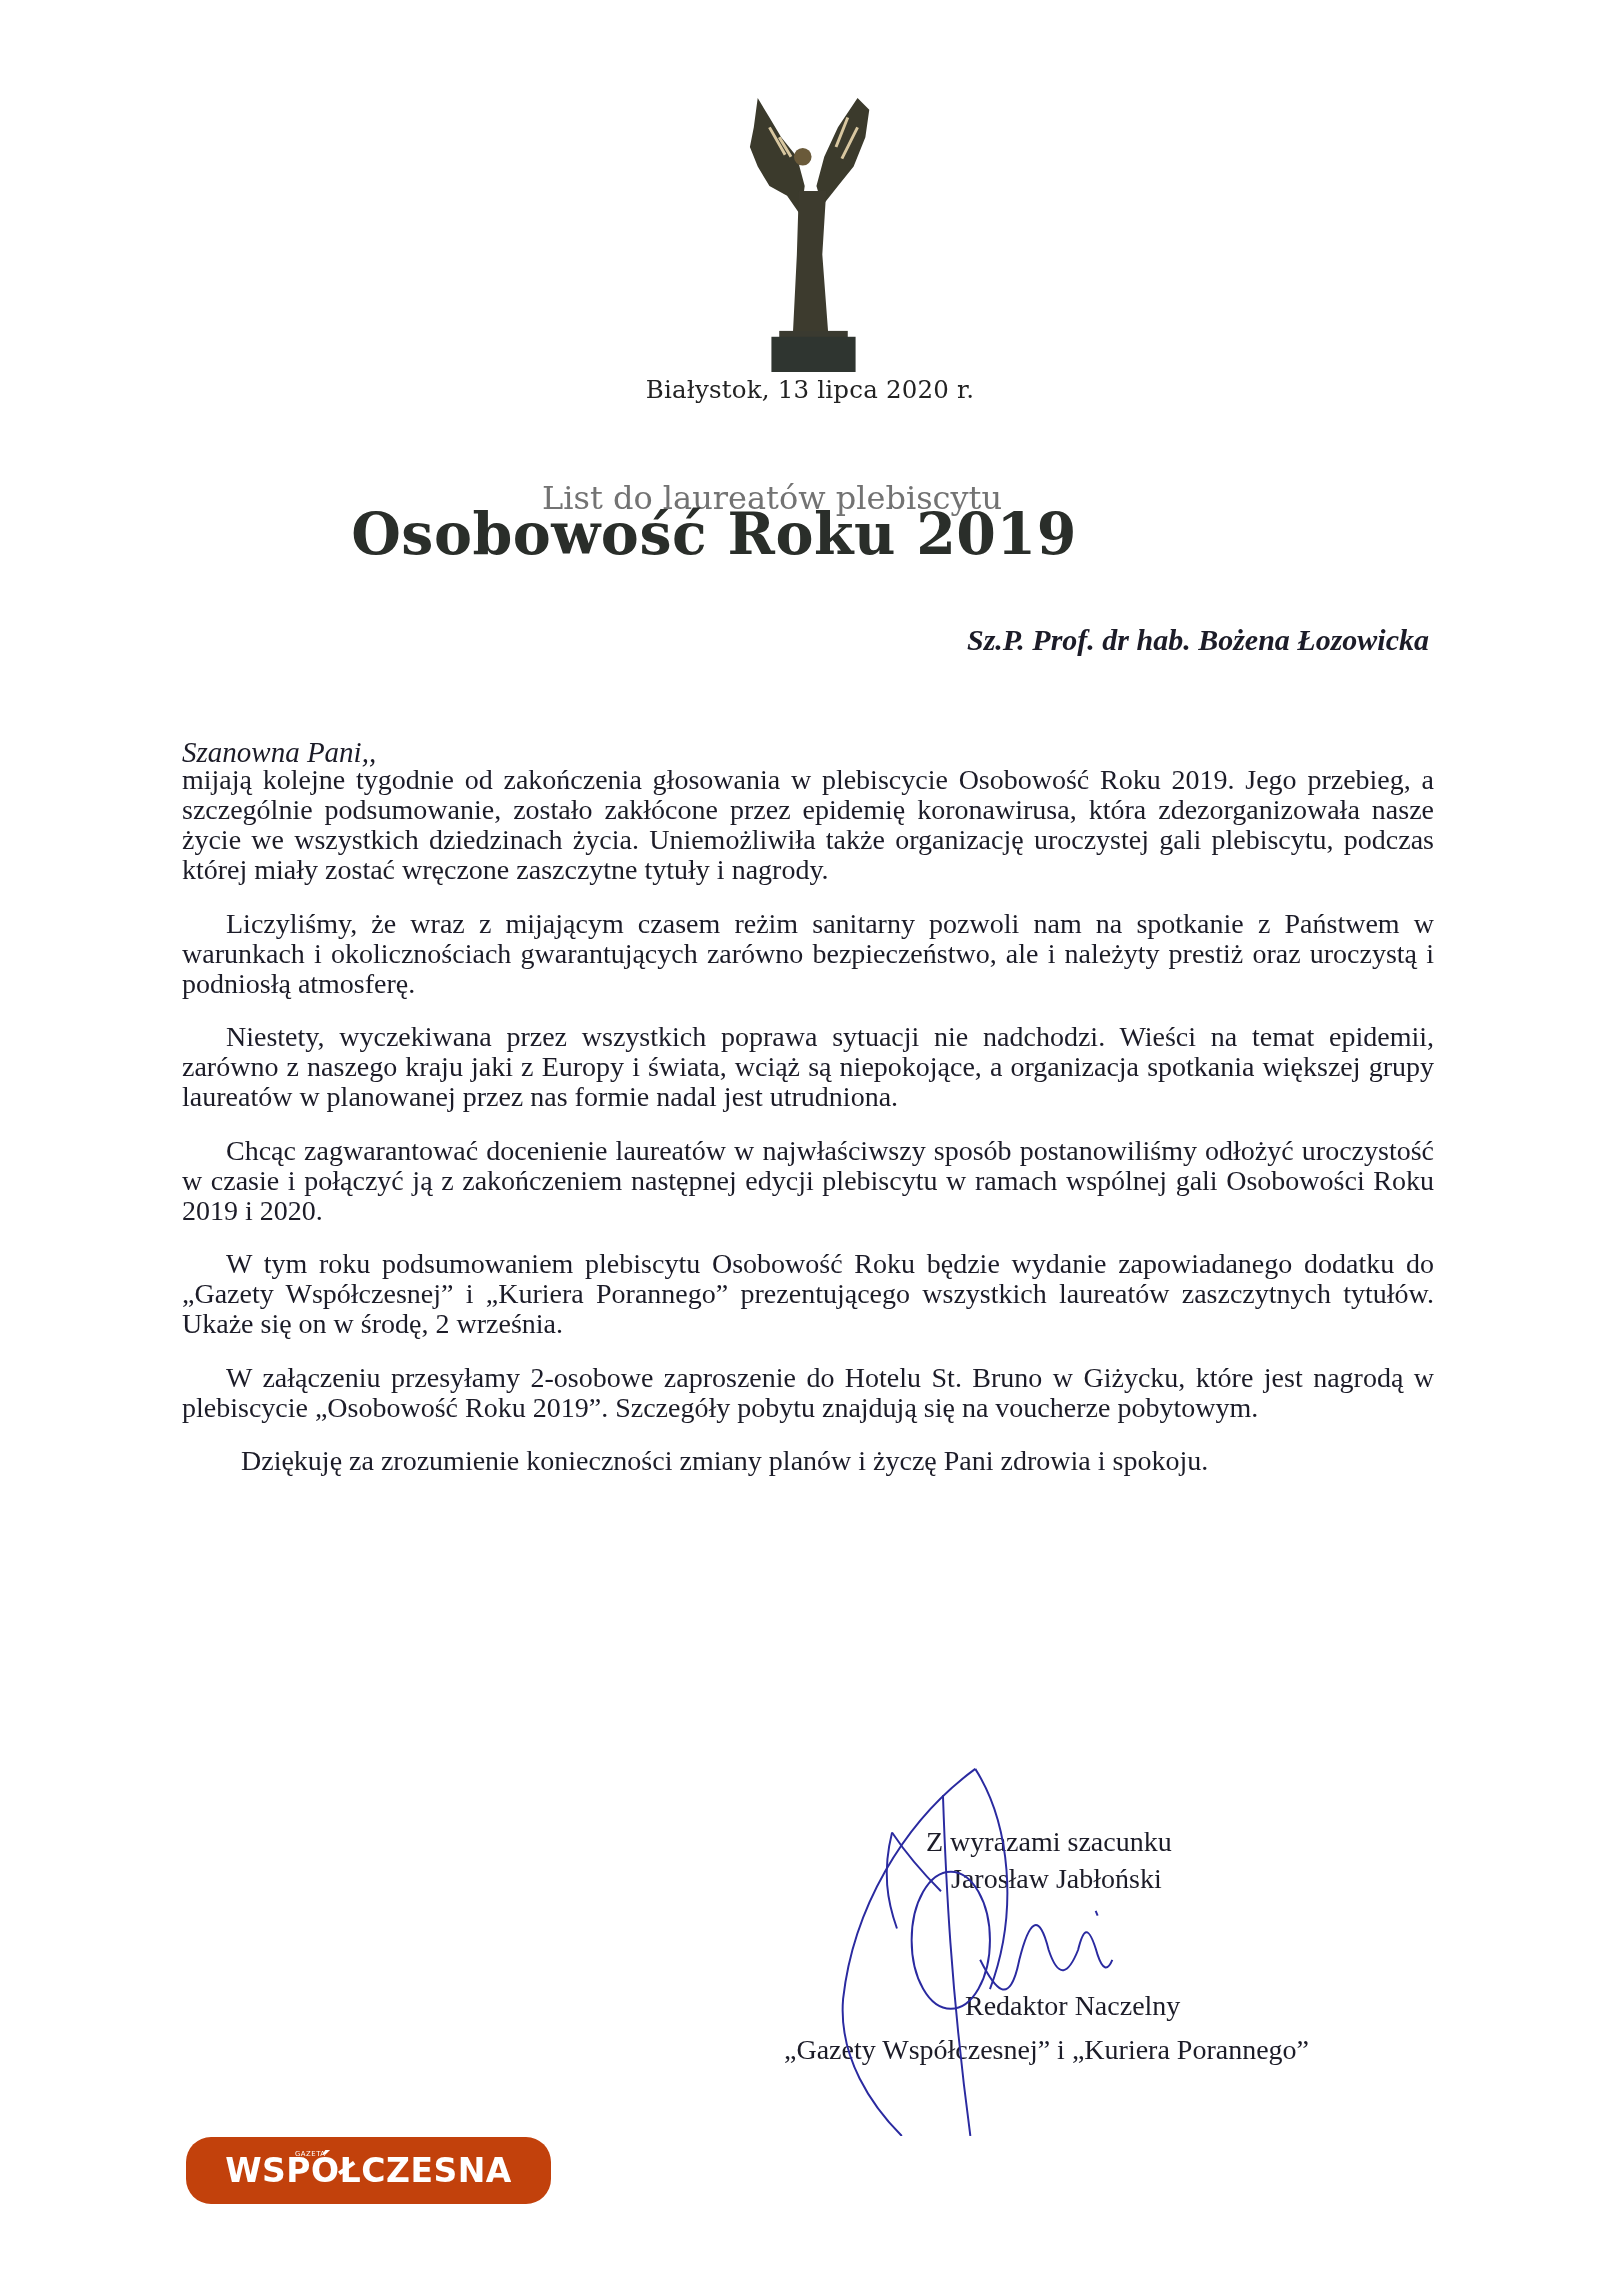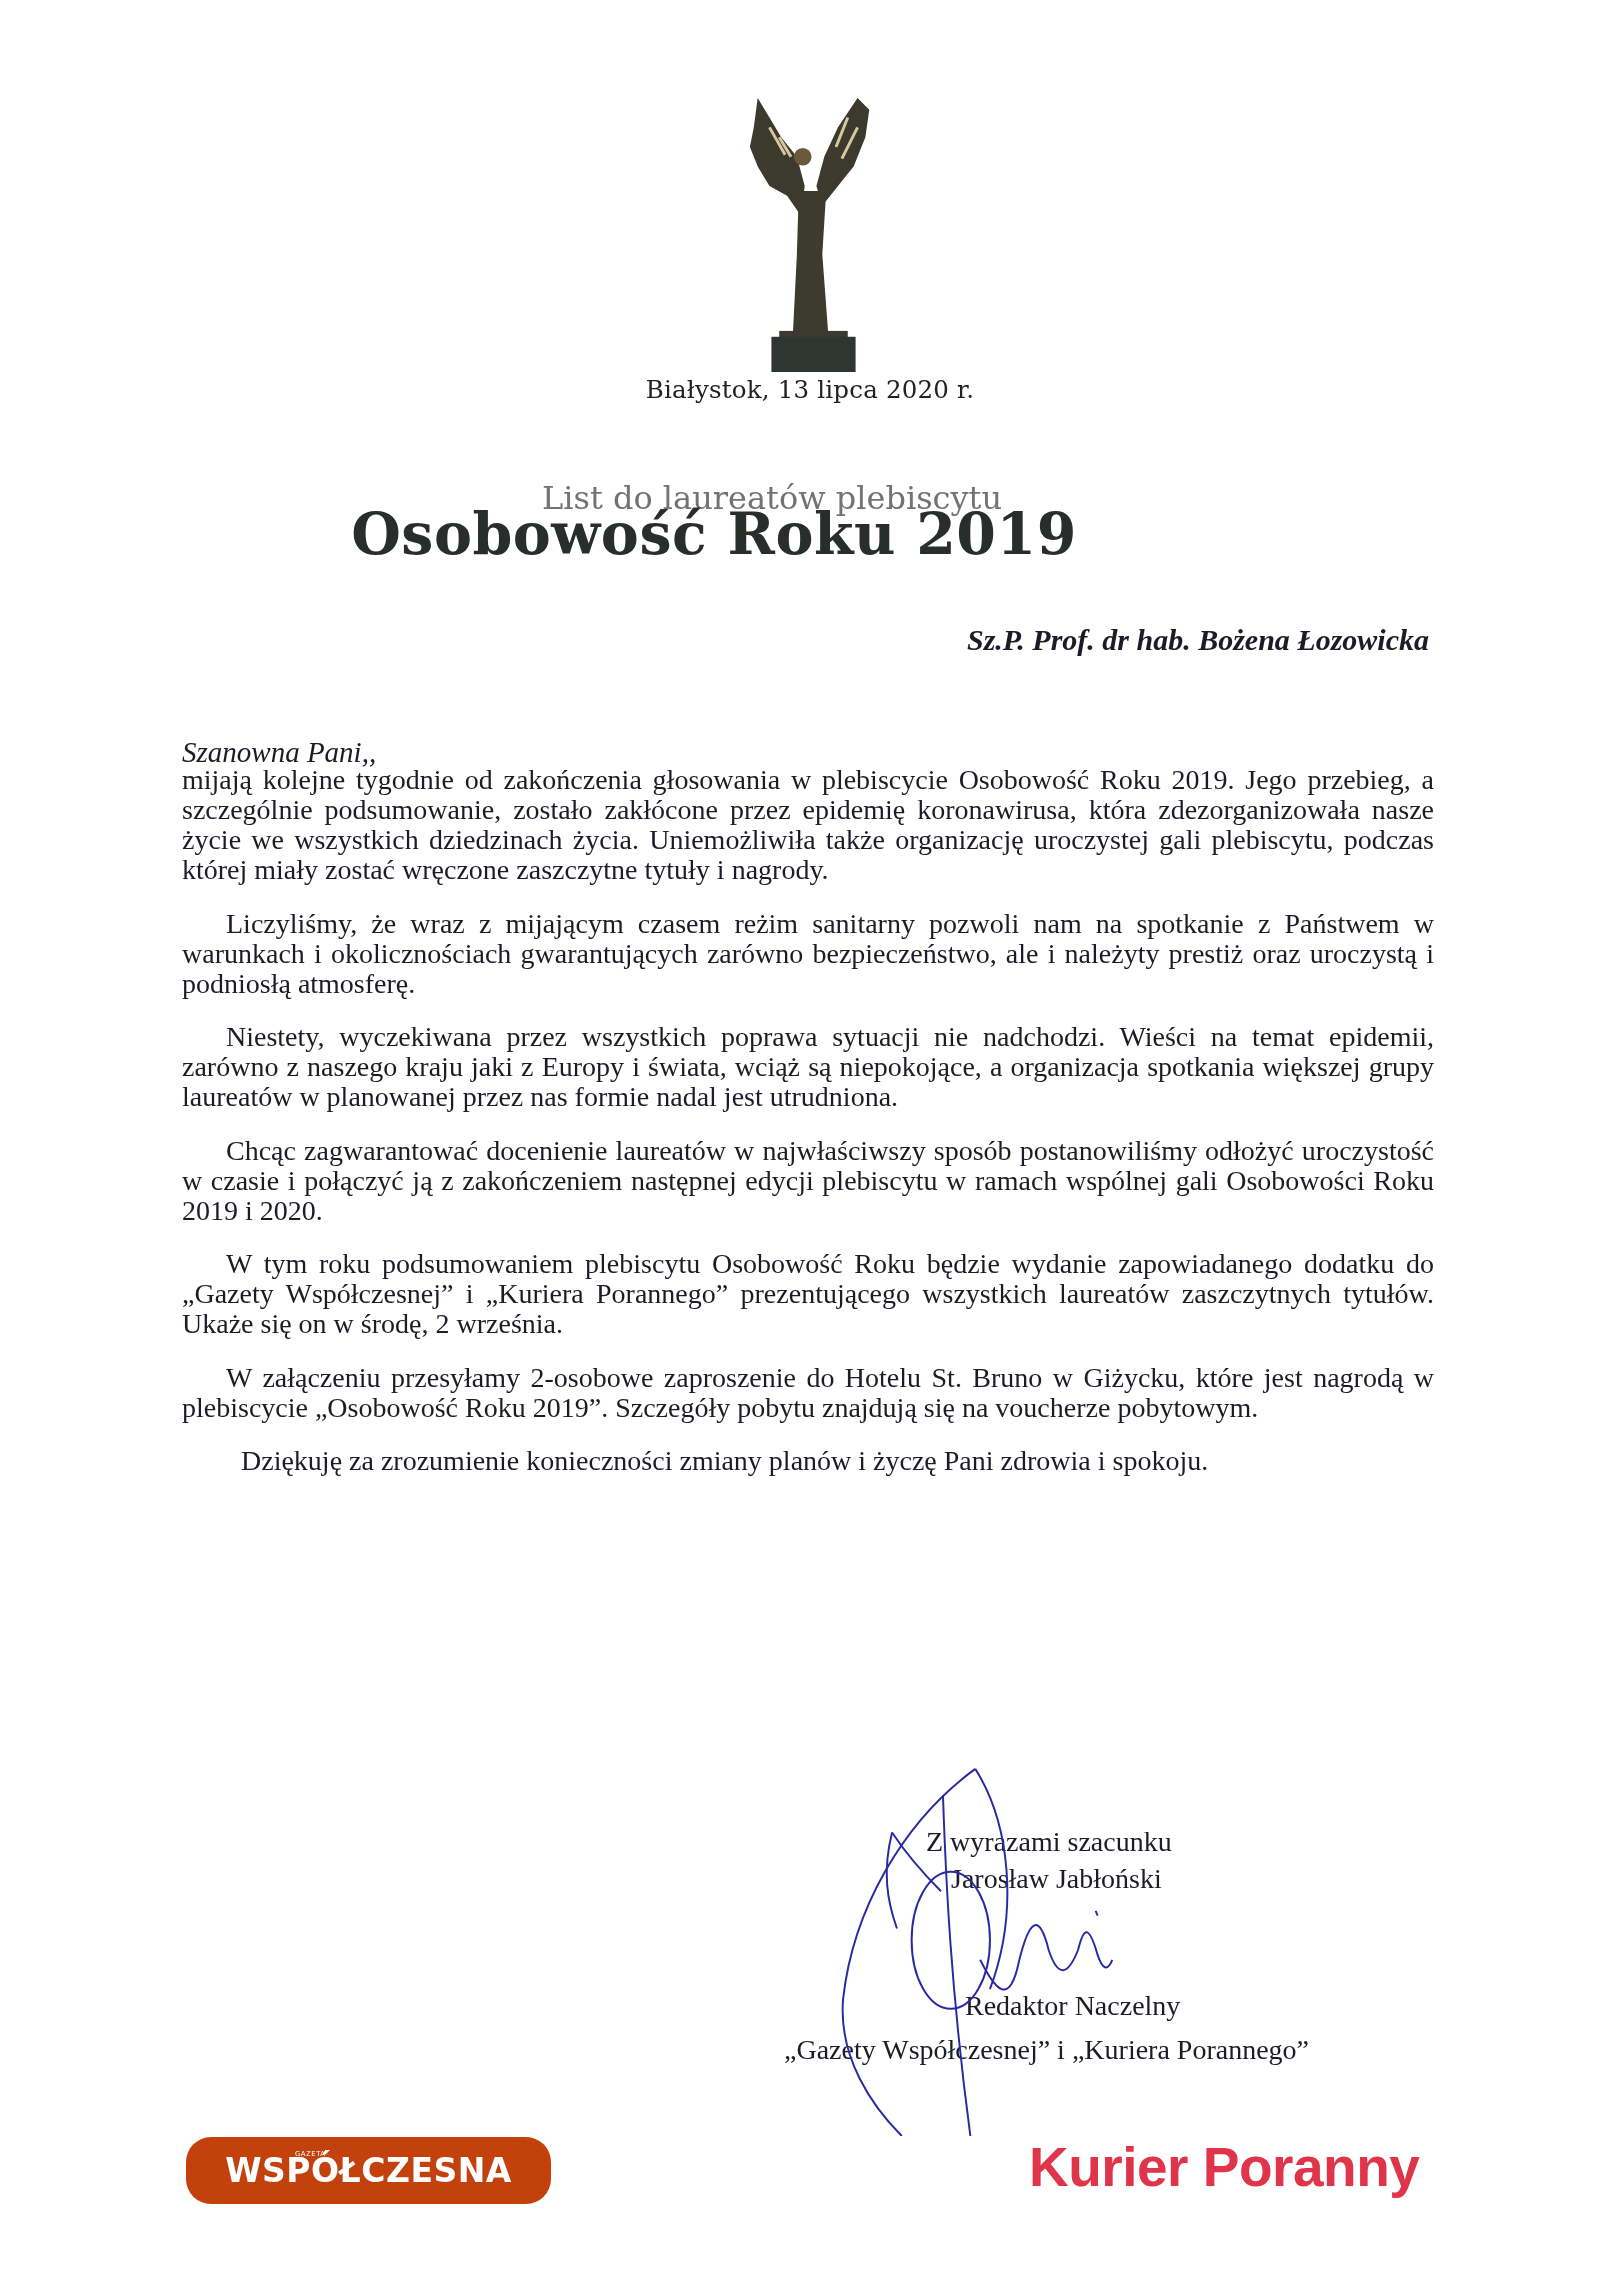--- a/index.html
+++ b/index.html
@@ -89,15 +89,14 @@
       <path d="M200 200 C215 230 230 250 240 200 C250 160 260 150 270 190 C280 220 290 215 300 190 C305 170 310 160 320 195 C325 210 330 212 335 200"></path>
       <path d="M318 150 L320 155"></path>
     </g>
   </svg>
 
   <div class="logo-left">
     <span class="small">GAZETA</span>
     <span class="big">WSPÓŁCZESNA</span>
   </div>
 
-  <div class="logo-right">Kurier Poranny</div>
 </div>
 
 
 </body></html>

